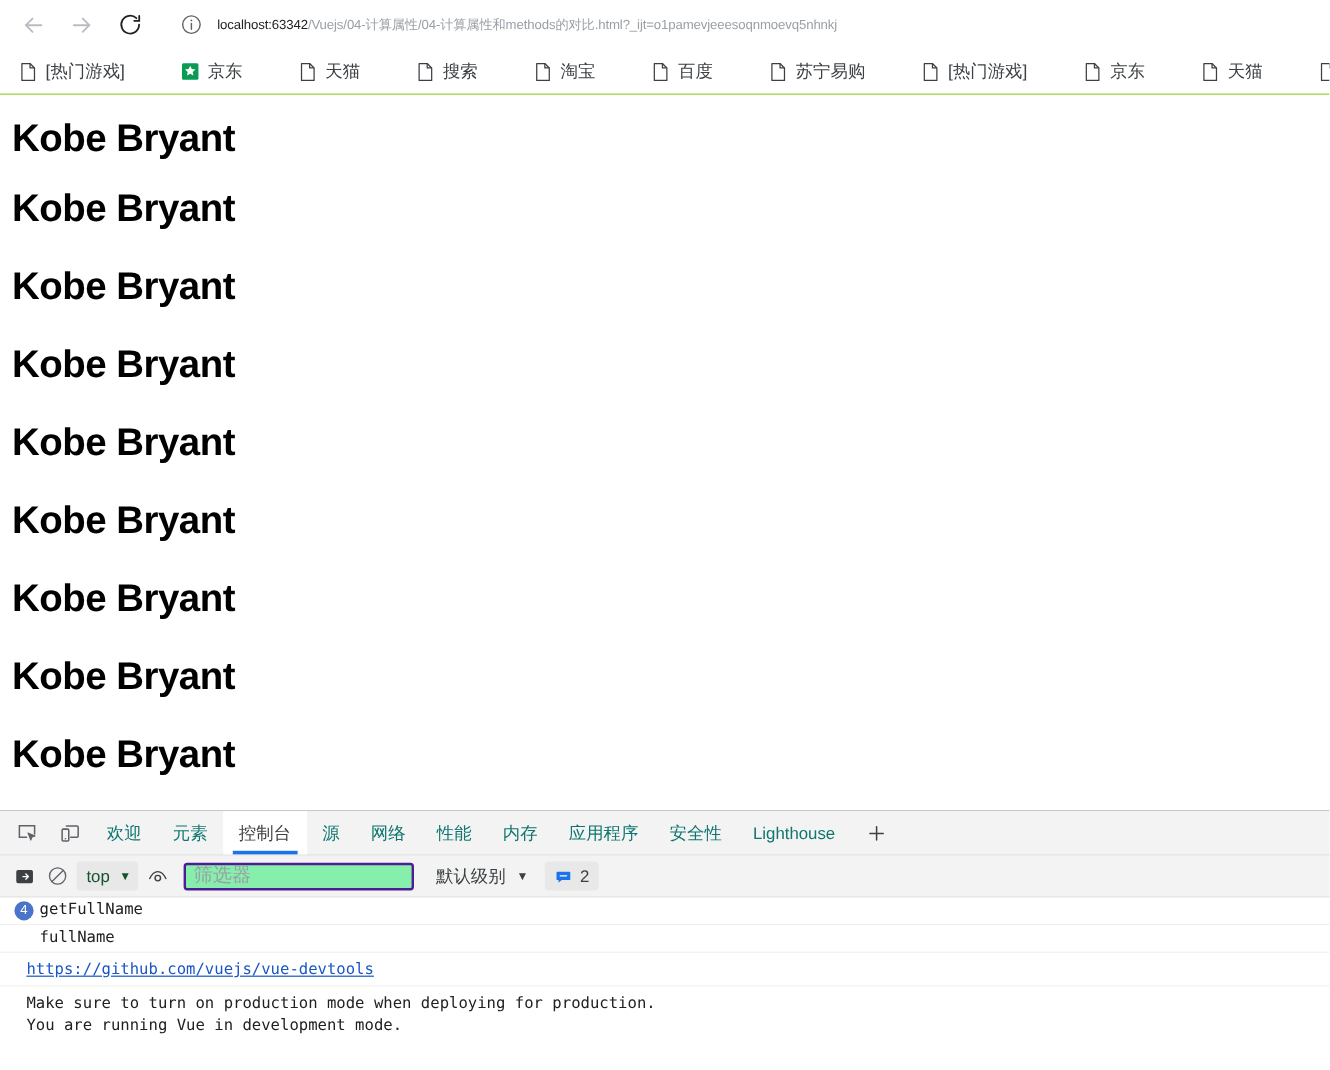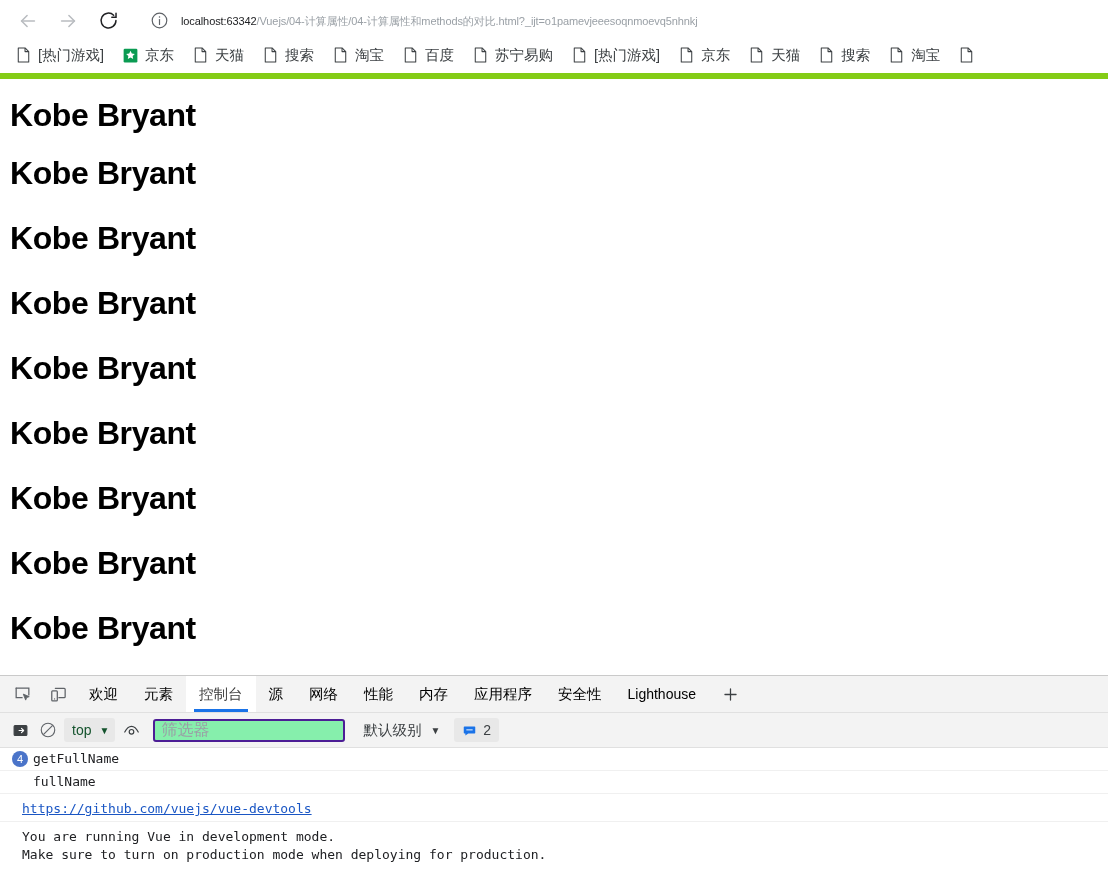--- a/index.html
+++ b/index.html
@@ -53,26 +53,27 @@
     overflow: hidden;
     letter-spacing: -0.1px;
     line-height: 20px;
   }
   #url-text .url-host { color: #202124; }
 
   
   #bookmarks-bar {
     height: 38px;
     display: flex;
-    align-items: flex-start;
+    align-items: center;
     padding: 0 6px;
     background: #ffffff;
-    border-bottom: 6px solid #84cc16;
+    border-bottom: 1px solid #84cc16;
     overflow: hidden;
     white-space: nowrap;
+    gap: 28px;
   }
   .bookmark {
     display: flex;
     align-items: center;
     height: 28px;
     padding: 0 9px;
     border-radius: 4px;
     flex: 0 0 auto;
   }
   .bm-icon { flex: 0 0 auto; width: 16px; height: 16px; margin-right: 7px; display:flex; align-items:center; justify-content:center;}
@@ -122,21 +123,21 @@
   .dt-tool-btn {
     width: 36px;
     display: flex; align-items: center; justify-content: center;
     flex: 0 0 auto;
   }
   .dt-tab {
     display: flex;
     align-items: center;
     padding: 0 13px;
     font-size: 14.5px;
-    color: #000000;
+    color: #0f766e;
     position: relative;
     flex: 0 0 auto;
     white-space: nowrap;
   }
   .dt-tab.active {
     color: #404040;
     background: #ffffff;
     font-weight: normal;
     font-family: Liberation Serif, serif;
   }
@@ -541,22 +542,22 @@
           <div class="console-row compact" style="padding-left: 33px;">
             <span class="console-text">fullName</span>
           </div>
           <div class="console-row" style="padding-left: 22px; padding-top: 6px;">
             <div>
               <div class="console-link">https://github.com/vuejs/vue-devtools</div>
             </div>
           </div>
           <div class="console-row" style="padding-left: 22px; padding-top: 6px; border-bottom: none;">
             <div>
+              <div class="console-text">Make sure to turn on production mode when deploying for production.</div>
               <div class="console-text">You are running Vue in development mode.</div>
-              <div class="console-text">Make sure to turn on production mode when deploying for production.</div>
             </div>
           </div>
         </div>
   </div>
 
   </div>
 
 </div>
 
 </body></html>

